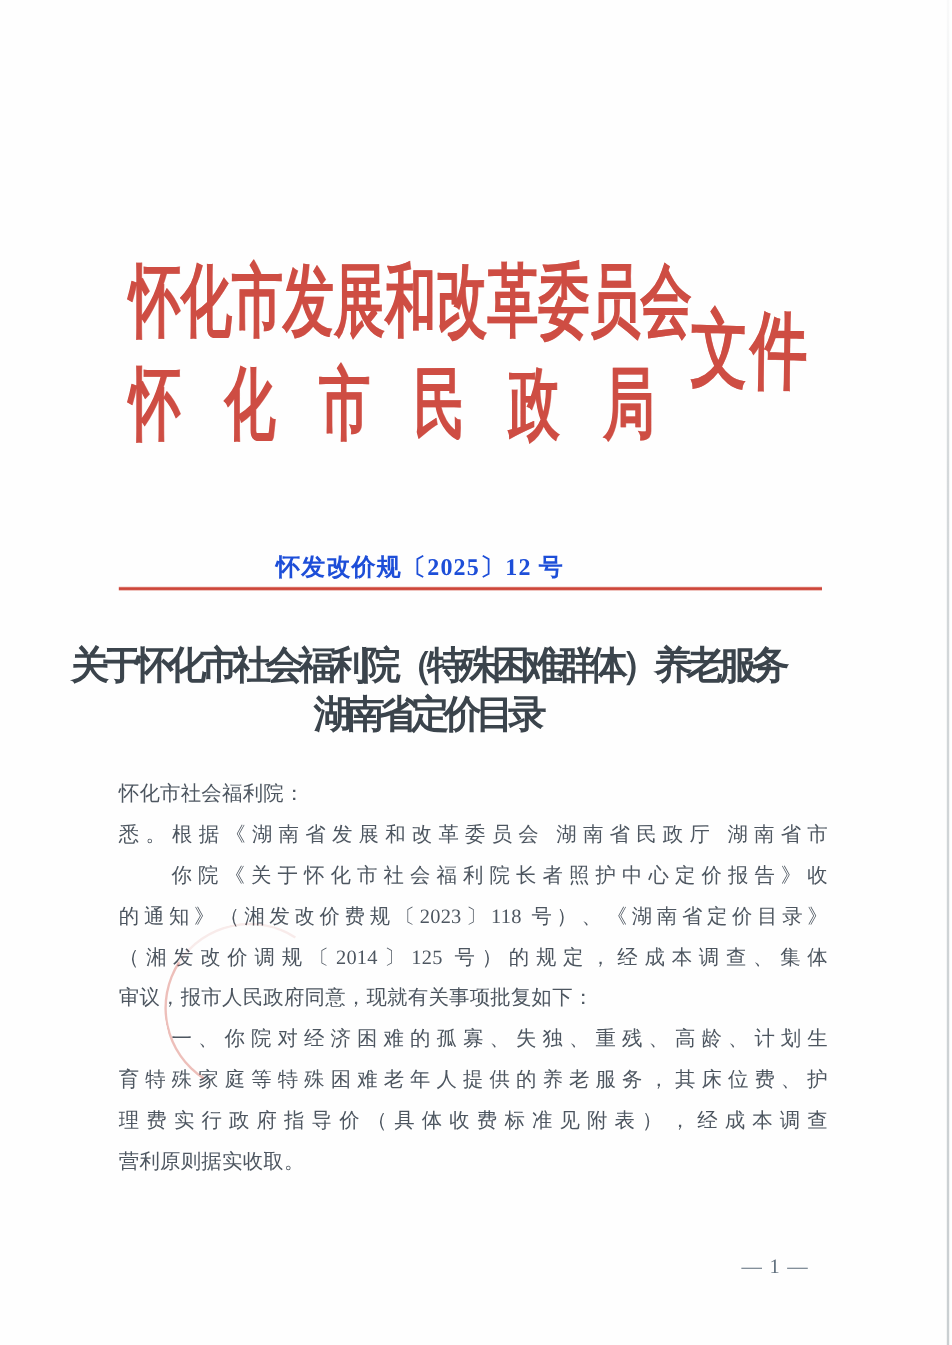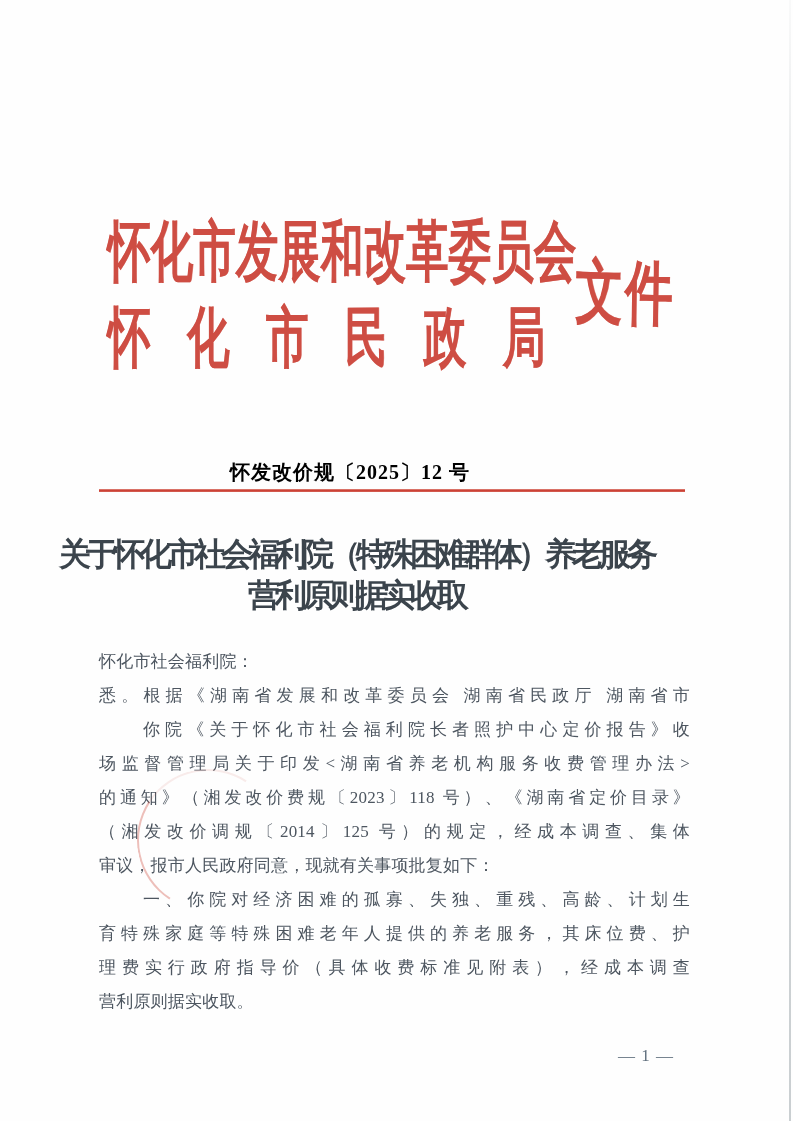--- a/index.html
+++ b/index.html
@@ -41,21 +41,21 @@
   .doc-type {
     position: absolute; left: 576px; top: 252px;
     font-weight: bold; color: #ce4d43;
     font-size: 70px; line-height: 80px; letter-spacing: 3px; white-space: nowrap;
     transform: scaleX(0.68) rotate(1.2deg); transform-origin: left top;
     text-shadow: 0.5px 0 0 rgba(206,77,67,0.6);
   }
   .doc-number {
     position: absolute; left: 0; top: 459px; width: 700px;
     text-align: center;
-    font-size: 20px; font-weight: 600; color: #000000;
+    font-size: 20px; font-weight: 600; color: #1d4ed8;
     letter-spacing: 1px;
   }
   .red-rule {
     position: absolute; left: 99px; top: 489px;
     width: 586px; height: 3px;
     background: linear-gradient(to bottom, #e08a80, #c93a2e 55%, #d86a5e);
   }
   .doc-title {
     position: absolute; left: 0; top: 534px; width: 712px;
     text-align: center;
@@ -100,28 +100,27 @@
     <div class="agency-line agency-line-2">怀化市民政局</div>
   </div>
   <div class="doc-type">文件</div>
 
   <div class="doc-number">怀发改价规〔2025〕12 号</div>
 
   <div class="red-rule"></div>
 
   <div class="doc-title">
     <div class="t-line">关于怀化市社会福利院（特殊困难群体）养老服务</div>
-    <div class="t-line">营利原则据实收取</div>
+    <div class="t-line">湖南省定价目录</div>
   </div>
 
   <div class="body-text">
     <div class="b-line">怀化市社会福利院：</div>
     <div class="b-line fill">悉。根据《湖南省发展和改革委员会 湖南省民政厅 湖南省市</div>
     <div class="b-line fill indent">你院《关于怀化市社会福利院长者照护中心定价报告》收</div>
-    <div class="b-line fill">场监督管理局关于印发&lt;湖南省养老机构服务收费管理办法&gt;</div>
     <div class="b-line fill">的通知》（湘发改价费规〔2023〕118 号）、《湖南省定价目录》</div>
     <div class="b-line fill">（湘发改价调规〔2014〕125 号）的规定，经成本调查、集体</div>
     <div class="b-line">审议，报市人民政府同意，现就有关事项批复如下：</div>
     <div class="b-line fill indent">一、你院对经济困难的孤寡、失独、重残、高龄、计划生</div>
     <div class="b-line fill">育特殊家庭等特殊困难老年人提供的养老服务，其床位费、护</div>
     <div class="b-line fill">理费实行政府指导价（具体收费标准见附表），经成本调查</div>
     <div class="b-line">营利原则据实收取。</div>
   </div>
 
   <div class="seal-arc"></div>

